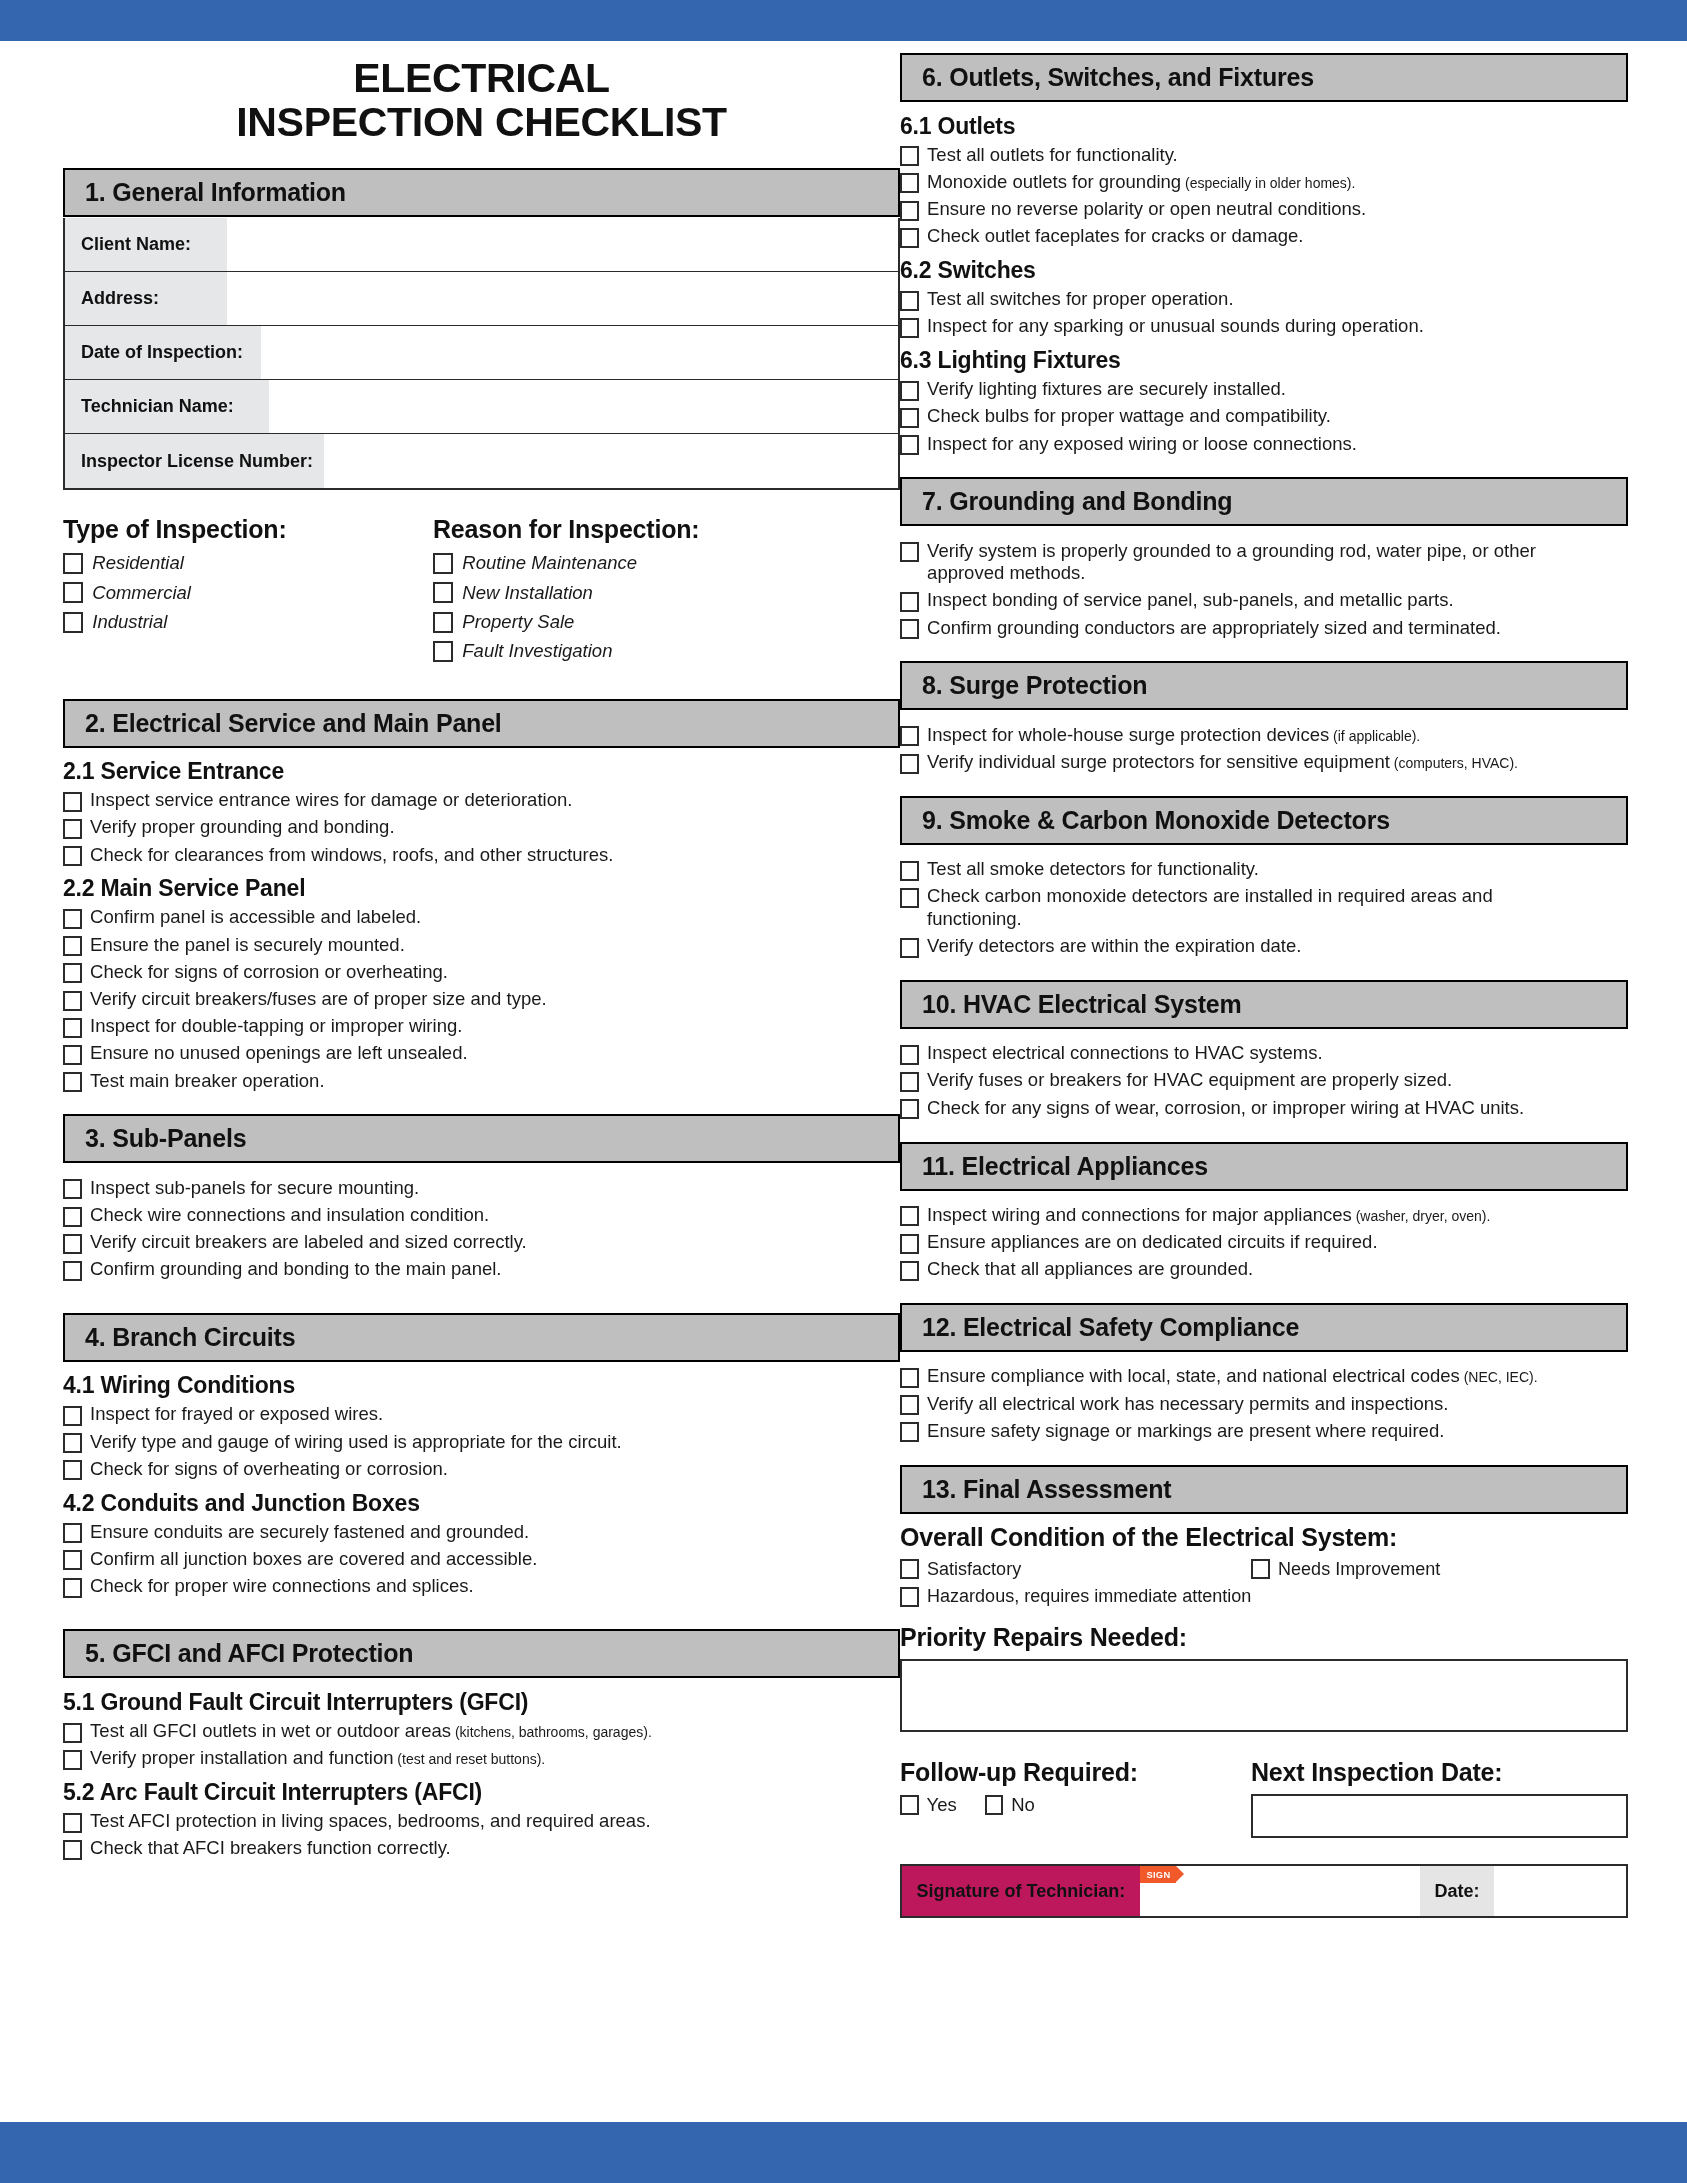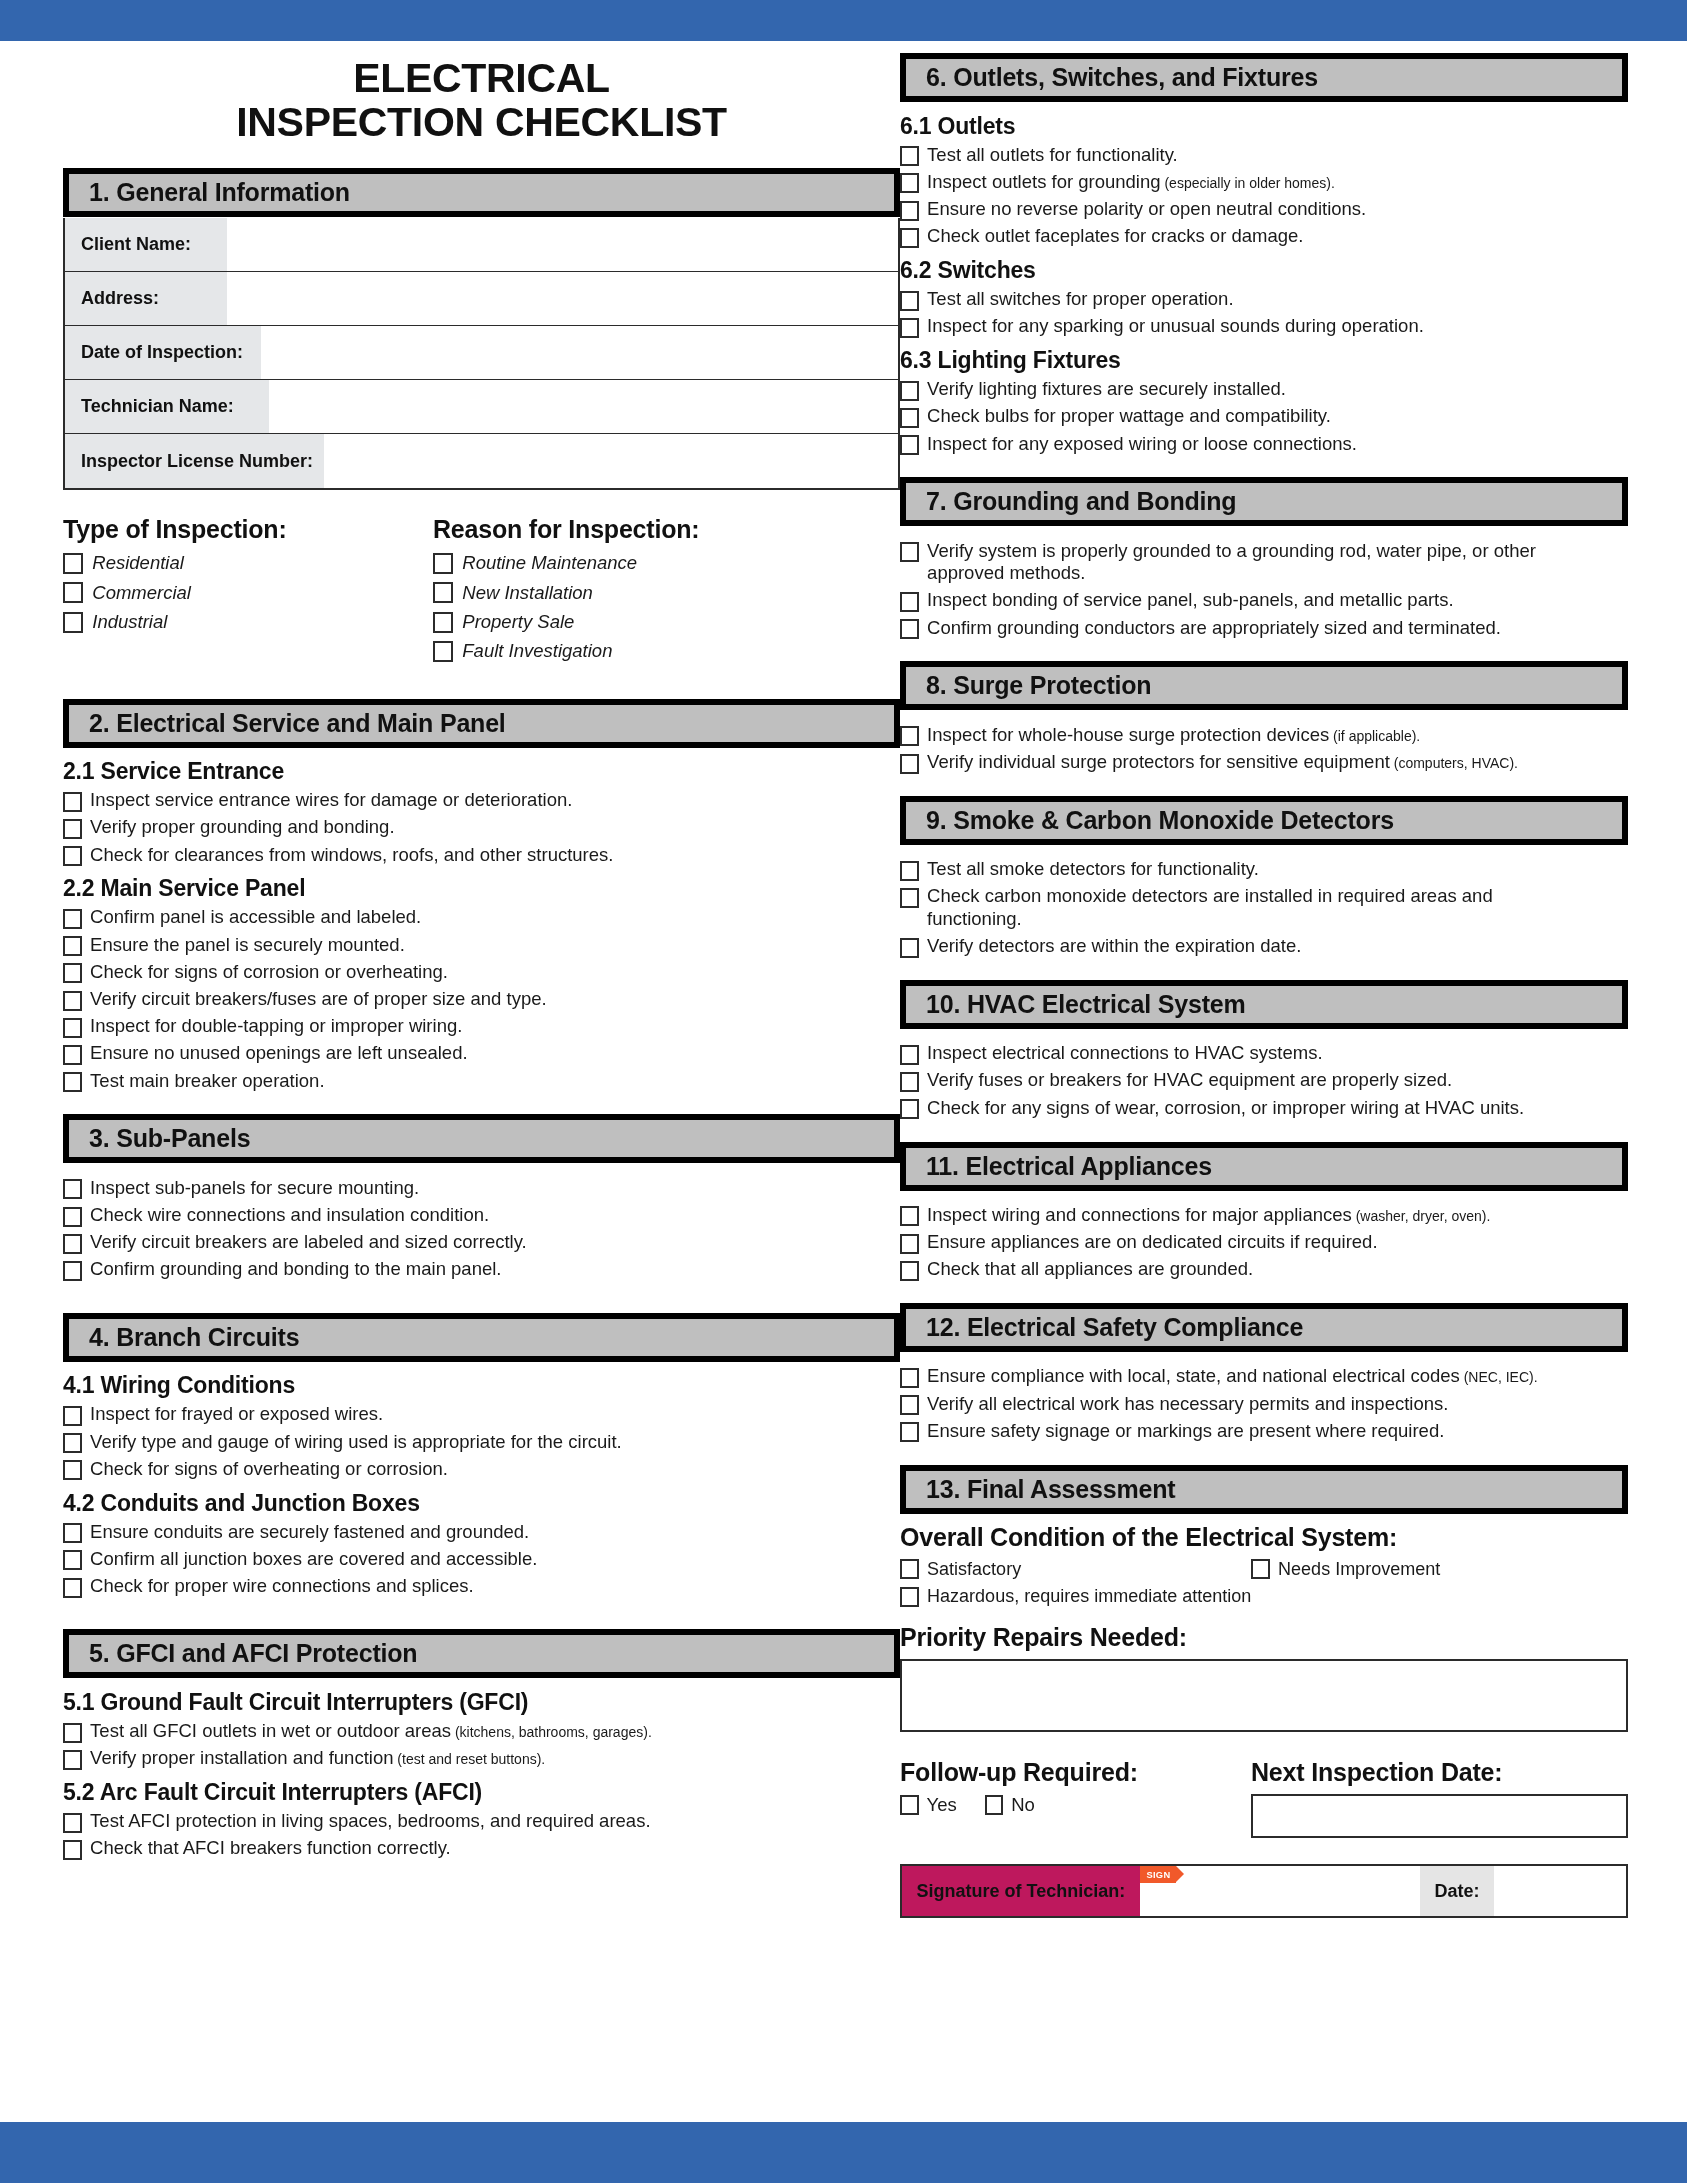--- a/index.html
+++ b/index.html
@@ -58,21 +58,21 @@
     line-height: 1.08;
     letter-spacing: -0.3px;
     color: #111111;
     margin: 0 auto 24px auto;
     width: 721px;
   }
 
   
   .sec-head {
     background: #BFBFBF;
-    border: 6px solid #000000;
+    border: 2px solid #000000;
     height: 49px;
     display: flex;
     align-items: center;
     padding-left: 20px;
     margin-bottom: 4px;
   }
   .sec-head span {
     font-size: 25px;
     font-weight: 700;
     color: #111111;
@@ -513,21 +513,21 @@
         <span>6. Outlets, Switches, and Fixtures</span>
       </div>
       <div class="subhead first">6.1 Outlets</div>
       <div class="items">
         <div class="item">
             <span class="cb-sm"></span>
             <span class="txt"><span>Test all outlets for functionality.</span><span class="note"></span></span>
           </div>
         <div class="item">
             <span class="cb-sm"></span>
-            <span class="txt"><span>Inspect outlets for grounding</span><span class="note"> (especially in older homes).</span></span>
+            <span class="txt"><span>Monoxide outlets for grounding</span><span class="note"> (especially in older homes).</span></span>
           </div>
         <div class="item">
             <span class="cb-sm"></span>
             <span class="txt"><span>Ensure no reverse polarity or open neutral conditions.</span><span class="note"></span></span>
           </div>
         <div class="item">
             <span class="cb-sm"></span>
             <span class="txt"><span>Check outlet faceplates for cracks or damage.</span><span class="note"></span></span>
           </div>
       </div>

